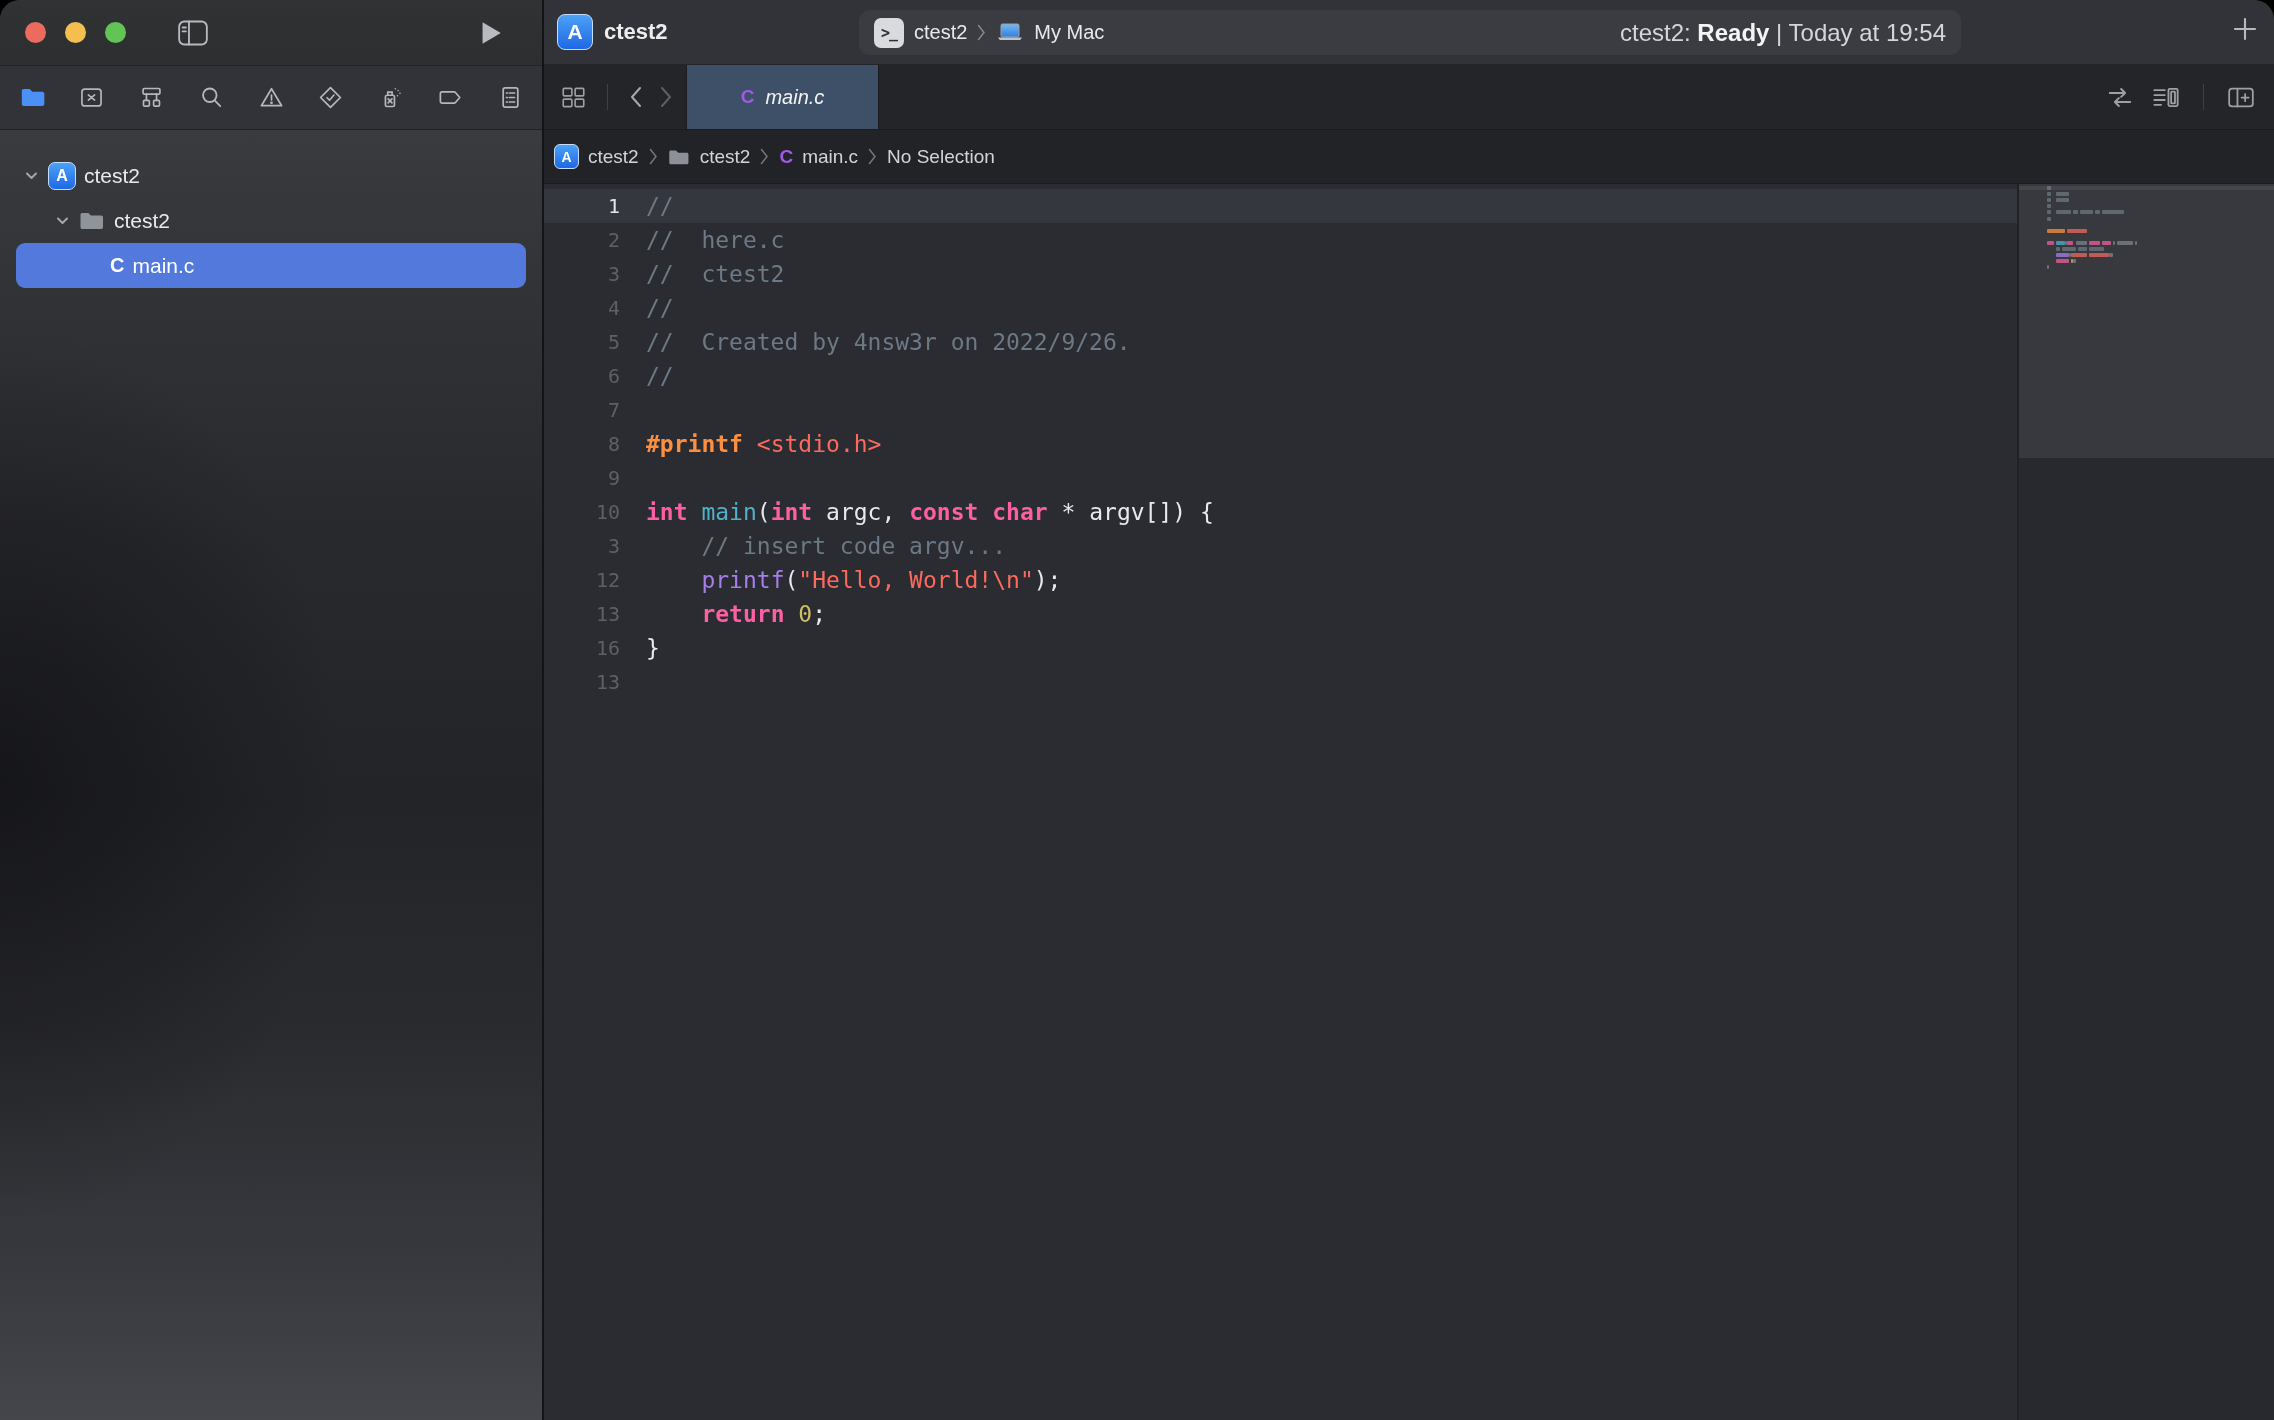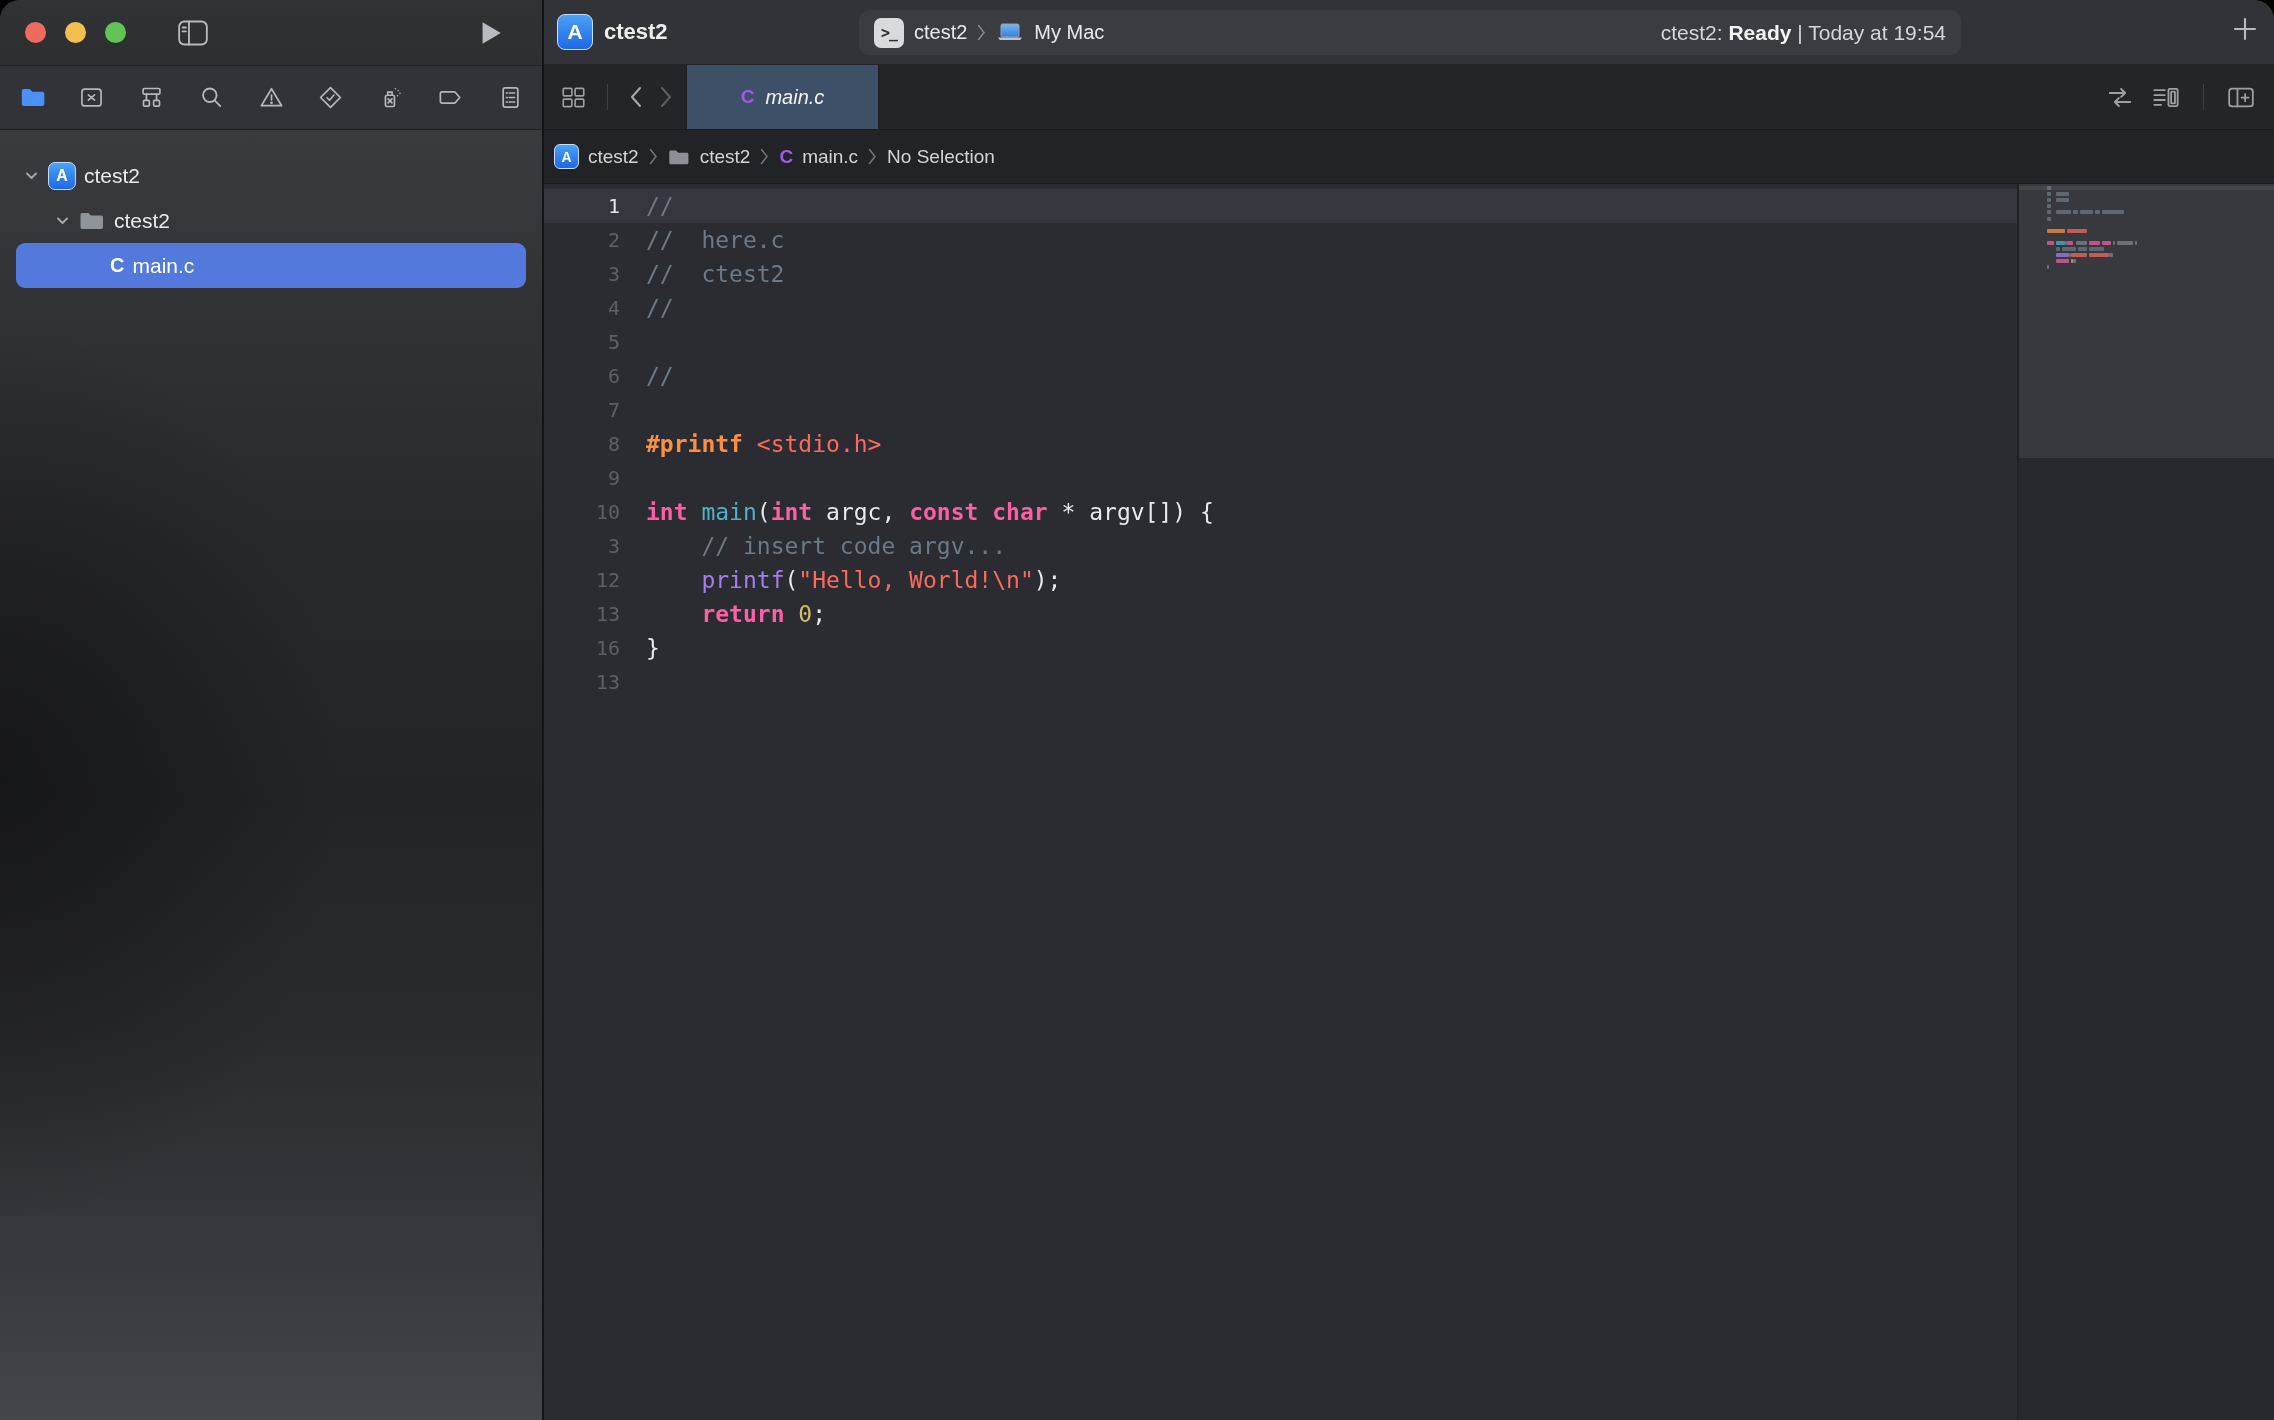--- a/index.html
+++ b/index.html
@@ -50,21 +50,21 @@
              position:relative; display:flex; align-items:center; }
   .toolbar .app-badge.lg { margin-left:13px; }
   .wtitle { margin-left:11px; font-size:22px; font-weight:bold; color:#ededee; }
   .pill { position:absolute; left:315px; width:1102px; top:10px; height:45px; border-radius:11px;
           background:#3a3c41; display:flex; align-items:center; justify-content:space-between;
           padding:0 15px; }
   .scheme { display:flex; align-items:center; gap:10px; font-size:20px; color:#e8e9eb; }
   .term-icon { width:30px; height:30px; border-radius:7px; background:#d8dade; color:#2e3033;
                font-family:"DejaVu Sans Mono",monospace; font-weight:bold; font-size:15px;
                display:flex; align-items:center; justify-content:center; letter-spacing:-1px; }
-  .status { font-size:21px; color:#d4d6d9;margin-left:32px; }
+  .status { font-size:24px; color:#d4d6d9;margin-left:32px; }
   .status b { color:#f3f4f5; }
   .plus-btn { position:absolute; right:16px; top:16px; }
 
   .tabbar { height:65px; flex:none; background:#232529; border-bottom:1px solid #191b1e;
             display:flex; align-items:stretch; }
   .tab-controls { display:flex; align-items:center; padding-left:16px; gap:14px; }
   .vdiv { width:1px; height:26px; background:#3e4045; margin:0 6px; }
   .tab { margin-left:12px; width:193px; background:#3d5067; border-left:1px solid #1a1c1f;
          border-right:1px solid #1a1c1f; display:flex; align-items:center; justify-content:center; gap:11px; }
   .tab .c-badge { font-size:19px; }
@@ -387,21 +387,21 @@
           <span>No Selection</span>
         </span>
       </div>
 
     <div class="editor-area">
       <div class="editor">
           <div class="line current"><span class="num">1</span><span class="src"><span class="tok-cm" style="color: rgb(108, 121, 134);">//</span></span></div>
           <div class="line"><span class="num">2</span><span class="src"><span class="tok-cm" style="color: rgb(108, 121, 134);">//  here.c</span></span></div>
           <div class="line"><span class="num">3</span><span class="src"><span class="tok-cm" style="color: rgb(108, 121, 134);">//  ctest2</span></span></div>
           <div class="line"><span class="num">4</span><span class="src"><span class="tok-cm" style="color: rgb(108, 121, 134);">//</span></span></div>
-          <div class="line"><span class="num">5</span></div>
+          <div class="line"><span class="num">5</span><span class="src"><span class="tok-cm" style="color: rgb(108, 121, 134);">//  Created by 4nsw3r on 2022/9/26.</span></span></div>
           <div class="line"><span class="num">6</span><span class="src"><span class="tok-cm" style="color: rgb(108, 121, 134);">//</span></span></div>
           <div class="line"><span class="num">7</span><span class="src"></span></div>
           <div class="line"><span class="num">8</span><span class="src"><span class="tok-pre" style="color: rgb(253, 143, 63);">#printf</span><span class="tok-pl" style="color: rgb(232, 233, 235);"> </span><span class="tok-str" style="color: rgb(252, 106, 93);">&lt;stdio.h&gt;</span></span></div>
           <div class="line"><span class="num">9</span><span class="src"></span></div>
           <div class="line"><span class="num">10</span><span class="src"><span class="tok-kw" style="color: rgb(252, 95, 163);">int</span><span class="tok-pl" style="color: rgb(232, 233, 235);"> </span><span class="tok-fn" style="color: rgb(79, 178, 201);">main</span><span class="tok-pl" style="color: rgb(232, 233, 235);">(</span><span class="tok-kw" style="color: rgb(252, 95, 163);">int</span><span class="tok-pl" style="color: rgb(232, 233, 235);"> argc, </span><span class="tok-kw" style="color: rgb(252, 95, 163);">const</span><span class="tok-pl" style="color: rgb(232, 233, 235);"> </span><span class="tok-kw" style="color: rgb(252, 95, 163);">char</span><span class="tok-pl" style="color: rgb(232, 233, 235);"> * argv[]) {</span></span></div>
           <div class="line"><span class="num">3</span><span class="src"><span class="tok-pl" style="color: rgb(232, 233, 235);">    </span><span class="tok-cm" style="color: rgb(108, 121, 134);">// insert code argv...</span></span></div>
           <div class="line"><span class="num">12</span><span class="src"><span class="tok-pl" style="color: rgb(232, 233, 235);">    </span><span class="tok-call" style="color: rgb(166, 126, 232);">printf</span><span class="tok-pl" style="color: rgb(232, 233, 235);">(</span><span class="tok-str" style="color: rgb(252, 106, 93);">"Hello, World!\n"</span><span class="tok-pl" style="color: rgb(232, 233, 235);">);</span></span></div>
           <div class="line"><span class="num">13</span><span class="src"><span class="tok-pl" style="color: rgb(232, 233, 235);">    </span><span class="tok-kw" style="color: rgb(252, 95, 163);">return</span><span class="tok-pl" style="color: rgb(232, 233, 235);"> </span><span class="tok-num" style="color: rgb(208, 191, 105);">0</span><span class="tok-pl" style="color: rgb(232, 233, 235);">;</span></span></div>
           <div class="line"><span class="num">16</span><span class="src"><span class="tok-pl" style="color: rgb(232, 233, 235);">}</span></span></div>
           <div class="line"><span class="num">13</span><span class="src"></span></div>

